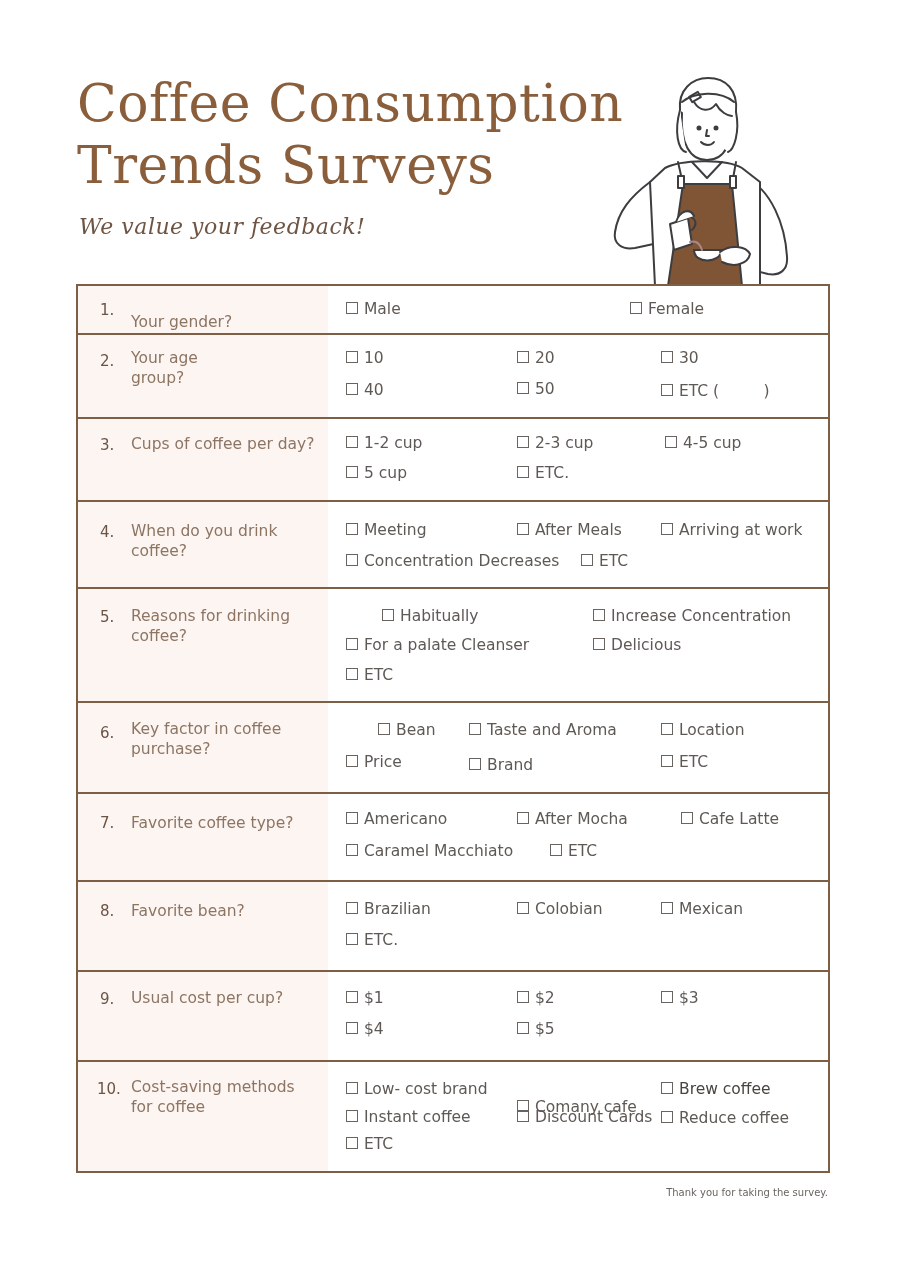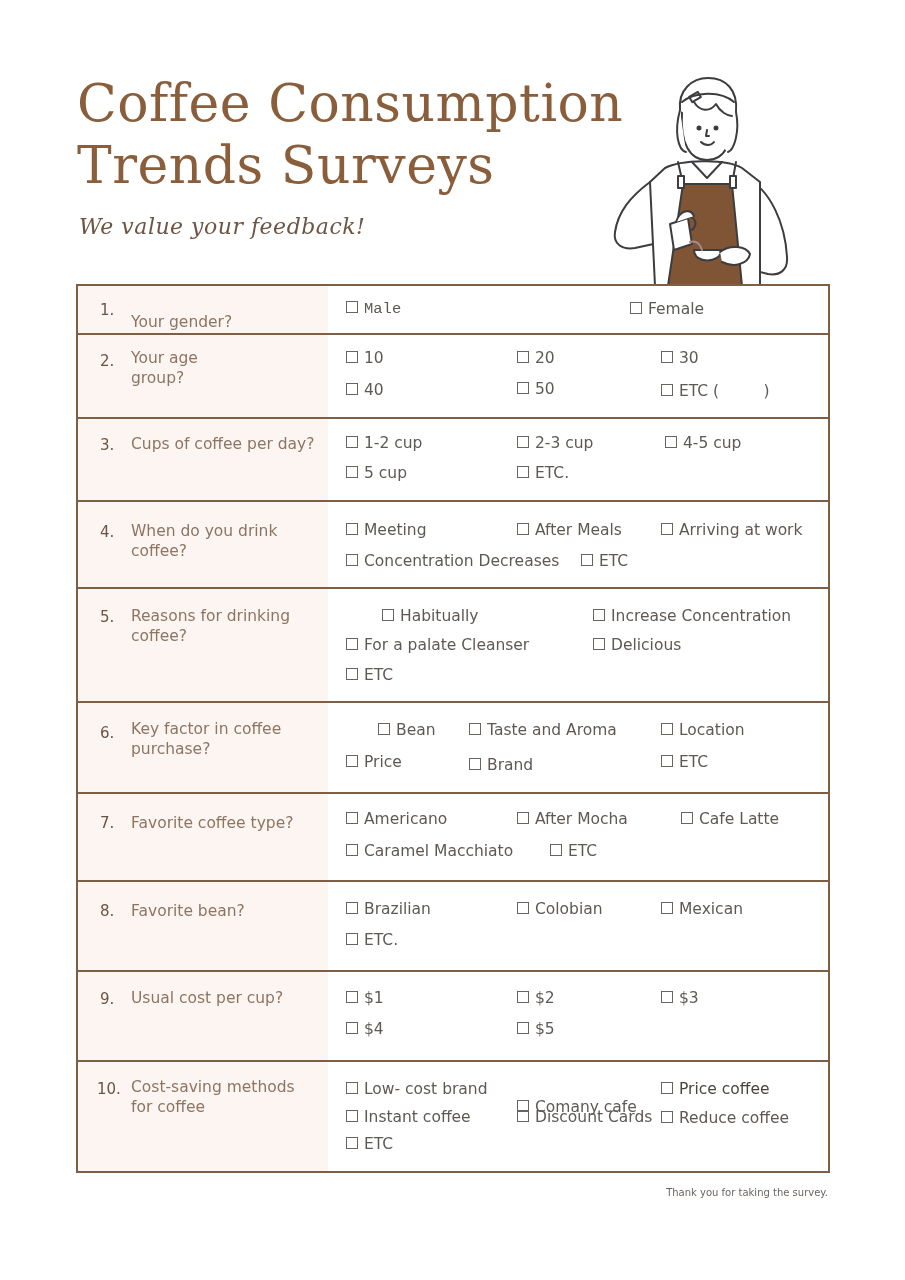--- a/index.html
+++ b/index.html
@@ -92,21 +92,21 @@
 
   <path d="M110 180 C 120 172, 136 174, 140 182 C 138 192, 124 196, 112 190" fill="#fff"></path>
   <path d="M66 150 C 70 138, 80 136, 84 144" fill="#fff"></path>
 </svg>
 
 <div class="survey">
 
   <div class="row" style="height:47px;">
     <span class="qnum" style="top:15px;">1.</span>
     <span class="qtext" style="top:10px;margin-top:16px;">Your gender?</span>
-    <label class="opt" style="left:268px; top:14px;font-family:Liberation Mono, monospace;"><span class="box"></span><span>Male</span></label>
+    <label class="opt" style="left:268px; top:14px;"><span class="box"></span><span>Male</span></label>
     <label class="opt" style="left:552px; top:14px;"><span class="box"></span><span>Female</span></label>
   </div>
 
   <div class="row" style="height:82px;">
     <span class="qnum" style="top:17px;">2.</span>
     <span class="qtext" style="top:13px; width:90px;">Your age group?</span>
     <label class="opt" style="left:268px; top:14px;"><span class="box"></span><span>10</span></label>
     <label class="opt" style="left:439px; top:14px;"><span class="box"></span><span>20</span></label>
     <label class="opt" style="left:583px; top:14px;"><span class="box"></span><span>30</span></label>
     <label class="opt" style="left:268px; top:46px;"><span class="box"></span><span>40</span></label>
@@ -182,21 +182,21 @@
     <label class="opt" style="left:583px; top:17px;"><span class="box"></span><span>$3</span></label>
     <label class="opt" style="left:268px; top:48px;"><span class="box"></span><span>$4</span></label>
     <label class="opt" style="left:439px; top:48px;"><span class="box"></span><span>$5</span></label>
   </div>
 
   <div class="row" style="height:109px;">
     <span class="qnum" style="top:18px; left:19px;">10.</span>
     <span class="qtext" style="top:15px; width:170px;">Cost-saving methods for coffee</span>
     <label class="opt" style="left:268px; top:18px;"><span class="box"></span><span>Low- cost brand</span></label>
     <label class="opt" style="left:439px; top:36px;"><span class="box"></span><span>Comany cafe</span></label>
-    <label class="opt bold" style="left:583px; top:18px;"><span class="box"></span><span>Price coffee</span></label>
+    <label class="opt bold" style="left:583px; top:18px;"><span class="box"></span><span>Brew coffee</span></label>
     <label class="opt" style="left:268px; top:46px;"><span class="box"></span><span>Instant coffee</span></label>
     <label class="opt" style="left:439px; top:46px;"><span class="box"></span><span>Discount Cards</span></label>
     <label class="opt" style="left:583px; top:47px;"><span class="box"></span><span>Reduce coffee</span></label>
     <label class="opt" style="left:268px; top:73px;"><span class="box"></span><span>ETC</span></label>
   </div>
 
 </div>
 
 <div class="footer">Thank you for taking the survey.</div>
 

